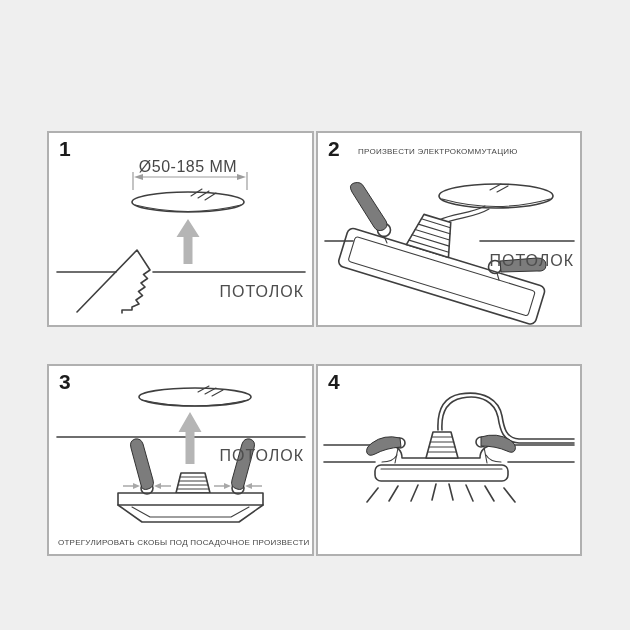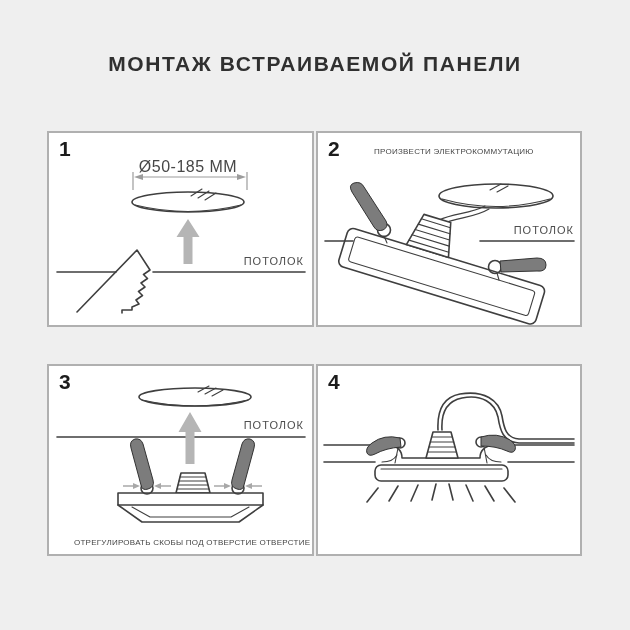--- a/index.html
+++ b/index.html
@@ -7,24 +7,24 @@
   .sheet{position:absolute;inset:0;}
   .title{position:absolute;top:52px;left:0;width:630px;text-align:center;
     font-size:21px;font-weight:700;letter-spacing:1.6px;color:#303030;margin:0;}
   .panel{position:absolute;background:#fff;border:2px solid #b0b0b0;box-sizing:border-box;}
   .p1{left:47px;top:131px;width:267px;height:196px;}
   .p2{left:316px;top:131px;width:266px;height:196px;}
   .p3{left:47px;top:364px;width:267px;height:192px;}
   .p4{left:316px;top:364px;width:266px;height:192px;}
   .panel svg{position:absolute;left:0;top:0;width:100%;height:100%;}
   .num{position:absolute;left:10px;top:4px;font-size:21px;font-weight:700;color:#1c1c1c;z-index:3;}
-  .cap{position:absolute;font-size:8px;letter-spacing:.25px;color:#454545;z-index:3;white-space:nowrap;margin-left:16px;}
+  .cap{position:absolute;font-size:8px;letter-spacing:.25px;color:#454545;z-index:3;white-space:nowrap;}
   .cap2{left:40px;top:14px;}
   .cap3{left:9px;bottom:7px;}
-  .ceil{position:absolute;font-size:11px;letter-spacing:1px;color:#4d4d4d;z-index:3;white-space:nowrap;}
+  .ceil{position:absolute;font-size:16px;letter-spacing:1px;color:#4d4d4d;z-index:3;white-space:nowrap;margin-top:28px;}
   .ceil-1{right:8px;top:122px;}
   .ceil-2{right:6px;top:91px;}
   .ceil-3{right:8px;top:53px;}
   .dim{position:absolute;left:39px;top:25px;width:200px;text-align:center;
     font-size:16px;letter-spacing:.5px;color:#474747;z-index:3;}
   
   .ink{stroke:#3f3f3f;stroke-width:1.6;fill:none;stroke-linecap:round;stroke-linejoin:round;}
   .ink2{stroke:#3f3f3f;stroke-width:1.1;fill:none;stroke-linecap:round;stroke-linejoin:round;}
   .grayfill{fill:#b5b5b5;stroke:none;}
   .clip{fill:#7c7c7c;stroke:#333;stroke-width:1;stroke-linejoin:round;}
@@ -32,21 +32,20 @@
   .dimhead{fill:#9c9c9c;stroke:none;}
   .adj{stroke:#a8a8a8;stroke-width:1.5;fill:none;}
   .adjh{fill:#a8a8a8;stroke:none;}
   .whitefill{fill:#fff;}
 </style>
 </head>
 <body>
 
 <div class="sheet">
 
-  <h1 class="title">МОНТАЖ ВСТРАИВАЕМОЙ ПАНЕЛИ</h1>
 
   <section class="panel p1">
     <span class="num">1</span>
     <div class="dim">Ø50-185 ММ</div>
     <span class="ceil ceil-1">ПОТОЛОК</span>
     <svg viewBox="0 0 263 192" preserveAspectRatio="none">
       <g>
         <line class="dimline" x1="84" y1="39" x2="84" y2="57"></line>
         <line class="dimline" x1="198" y1="39" x2="198" y2="57"></line>
         <line class="dimline" x1="92" y1="44" x2="190" y2="44"></line>
@@ -100,21 +99,21 @@
         <circle class="ink" cx="177" cy="134" r="6.5" fill="#fff"></circle>
         <line class="ink2" x1="179" y1="140" x2="181" y2="147"></line>
         <path class="clip" d="M182,128 L219,125 Q228,125 228,132 Q228,139 219,138 L183,139 Z"></path>
       </g>
     </svg>
   </section>
 
   <section class="panel p3">
     <span class="num">3</span>
     <span class="ceil ceil-3">ПОТОЛОК</span>
-    <span class="cap cap3">ОТРЕГУЛИРОВАТЬ СКОБЫ ПОД ОТВЕРСТИЕ ОТВЕРСТИЕ</span>
+    <span class="cap cap3">ОТРЕГУЛИРОВАТЬ СКОБЫ ПОД ПОСАДОЧНОЕ ПРОИЗВЕСТИ</span>
     <svg viewBox="0 0 263 188" preserveAspectRatio="none">
       <g>
         <ellipse class="ink" cx="146" cy="31" rx="56" ry="9"></ellipse>
         <path class="ink2" d="M93,34 Q146,46 199,34"></path>
         <path class="ink2" d="M149,26 l11,-6 M156,28 l11,-6 M163,30 l11,-6"></path>
       </g>
       <line class="ink" x1="8" y1="71" x2="256" y2="71"></line>
       <path class="grayfill" d="M136.5,98 V66 H129.5 L141,46 L152.5,66 H145.5 V98 Z"></path>
       <g>
         <polygon class="ink whitefill" points="132,107 156,107 161,127 127,127"></polygon>

